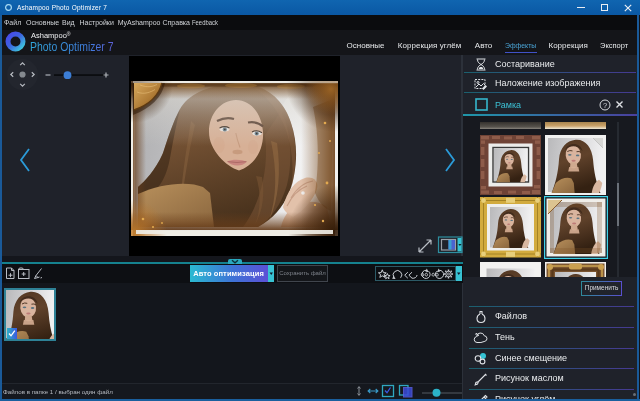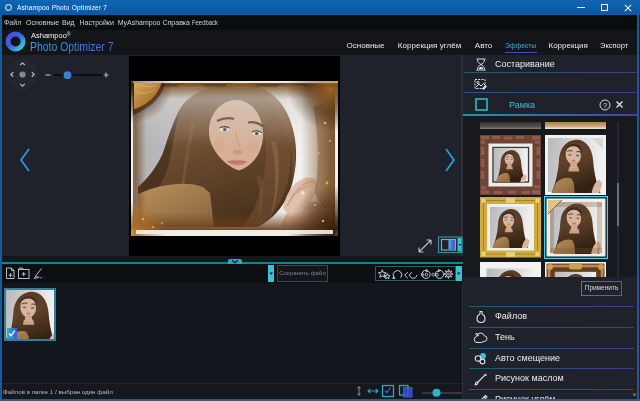--- a/index.html
+++ b/index.html
@@ -313,20 +313,21 @@
 <path d="M1.5,1 h5 l2.5,2.5 v8 h-7.5 z M6.5,1 v2.5 h2.5"></path>
 <path d="M3.5,8.2 h4 M5.5,6.2 v4"></path>
 <rect x="13.5" y="2.5" width="10.5" height="9"></rect>
 <path d="M13.5,2.5 l1,-1.5 h3 l1,1.5"></path>
 <path d="M16.7,7 h4 M18.7,5 v4"></path>
 <path d="M36.5,1.5 l-5.5,7 M31,8.5 l-1.5,3 l3.5,-1 z"></path>
 <path d="M33,10.5 l1.5,-0.5 M35.5,11 l1.5,-0.5"></path>
 </g>
 </svg>
     </div>
+<div class="abs" id="autobtn">Авто оптимизация</div>
 <div class="abs" id="autodrop">
       <svg width="6.5" height="17">
         <path d="M1.5,7.5 L3.25,10 L5,7.5" fill="#101c2c"></path>
       </svg>
     </div>
 <div class="abs" id="savebtn">Сохранить файл</div>
 <div class="abs" id="iconbox"></div>
 <div class="abs" id="histicons" style="left:377px;top:267.5px;width:78px;height:12px">
 <svg width="78" height="12" viewBox="0 0 78 12">
 <g stroke="#c9cdd3" stroke-width="1" fill="none">
@@ -409,28 +410,29 @@
  <div class="abs" style="left:11px;top:22.5px;width:14px;height:13px">
   <svg width="14" height="13" viewBox="0 0 14 13">
           <g stroke="#dfe2e6" stroke-width="1" fill="none">
   <rect x="1" y="1.5" width="10" height="9" stroke-dasharray="2 1.2"></rect>
   <circle cx="4" cy="4.5" r="1"></circle>
             <path d="M2,9 l3,-3 l2,2 l2.5,-2.5 l1.5,1.5"></path>
   <path d="M8,10.5 l3.5,-3.5 l1.5,1.5 l-3.5,3.5 z" fill="#dfe2e6" stroke="none"></path>
           </g>
         </svg>
       </div>
+ <div class="abs prow" style="left:32px;top:22.8px">Наложение изображения</div>
  <div class="abs psep" style="left:1px;top:37px;width:172px"></div>
 
  <div class="abs" style="left:11.5px;top:42.5px;width:13px;height:13px">
   <svg width="13" height="13">
           <rect x="1" y="1" width="11" height="11" fill="none" stroke="#35b7cc" stroke-width="1.6"></rect>
         </svg>
       </div>
- <div class="abs prow" style="left:46px;top:44.6px;color:#3cc0d4">Рамка</div>
+ <div class="abs prow" style="left:32px;top:44.6px;color:#3cc0d4">Рамка</div>
  <div class="abs" style="left:135.5px;top:43.5px;width:12px;height:12px">
   <svg width="12" height="12">
           <circle cx="6" cy="6" r="5" fill="none" stroke="#d5d8dc" stroke-width="1"></circle>
           <text x="6" y="8.6" text-anchor="middle" font-size="7.5" fill="#d5d8dc" font-family="Liberation Sans">?</text>
         </svg>
       </div>
  <div class="abs" style="left:150.5px;top:44px;width:11px;height:11px">
   <svg width="11" height="11">
           <path d="M2.5,2.5 L8.5,8.5 M8.5,2.5 L2.5,8.5" stroke="#dde0e4" stroke-width="1.4"></path>
         </svg>
@@ -579,21 +581,21 @@
       </div>
  <div class="abs prow" style="left:32px;top:277.2px">Тень</div>
  <div class="abs psep" style="left:6px;top:292.5px;width:164.5px"></div>
  <div class="abs" id="ic-sin" style="left:11px;top:296.5px;width:14px;height:13px">
         <svg width="14" height="13" viewBox="0 0 14 13">
 <circle cx="9" cy="4" r="3" fill="#35c3d4"></circle>
 <circle cx="4" cy="6.5" r="2.8" fill="none" stroke="#dfe2e6" stroke-width="1.1"></circle>
 <circle cx="8.5" cy="9.5" r="2.4" fill="none" stroke="#dfe2e6" stroke-width="1.1"></circle>
 </svg>
       </div>
- <div class="abs prow" style="left:32px;top:297.7px">Авто смещение</div>
+ <div class="abs prow" style="left:32px;top:297.7px">Синее смещение</div>
  <div class="abs psep" style="left:6px;top:313px;width:164.5px"></div>
  <div class="abs" id="ic-mas" style="left:11px;top:317.5px;width:14px;height:13px">
         <svg width="14" height="13" viewBox="0 0 14 13">
           <g stroke="#dfe2e6" stroke-width="1.1" fill="none">
 <path d="M11.5,1.5 l-7,7 M11,1 l1.5,1.5 M4.5,8.5 l-2.6,1 l-0.7,2.3 l2.3,-0.7 l1,-2.6 z"></path>
 </g>
         </svg>
       </div>
  <div class="abs prow" style="left:32px;top:318.2px">Рисунок маслом</div>
  <div class="abs psep" style="left:6px;top:333.5px;width:164.5px"></div>

